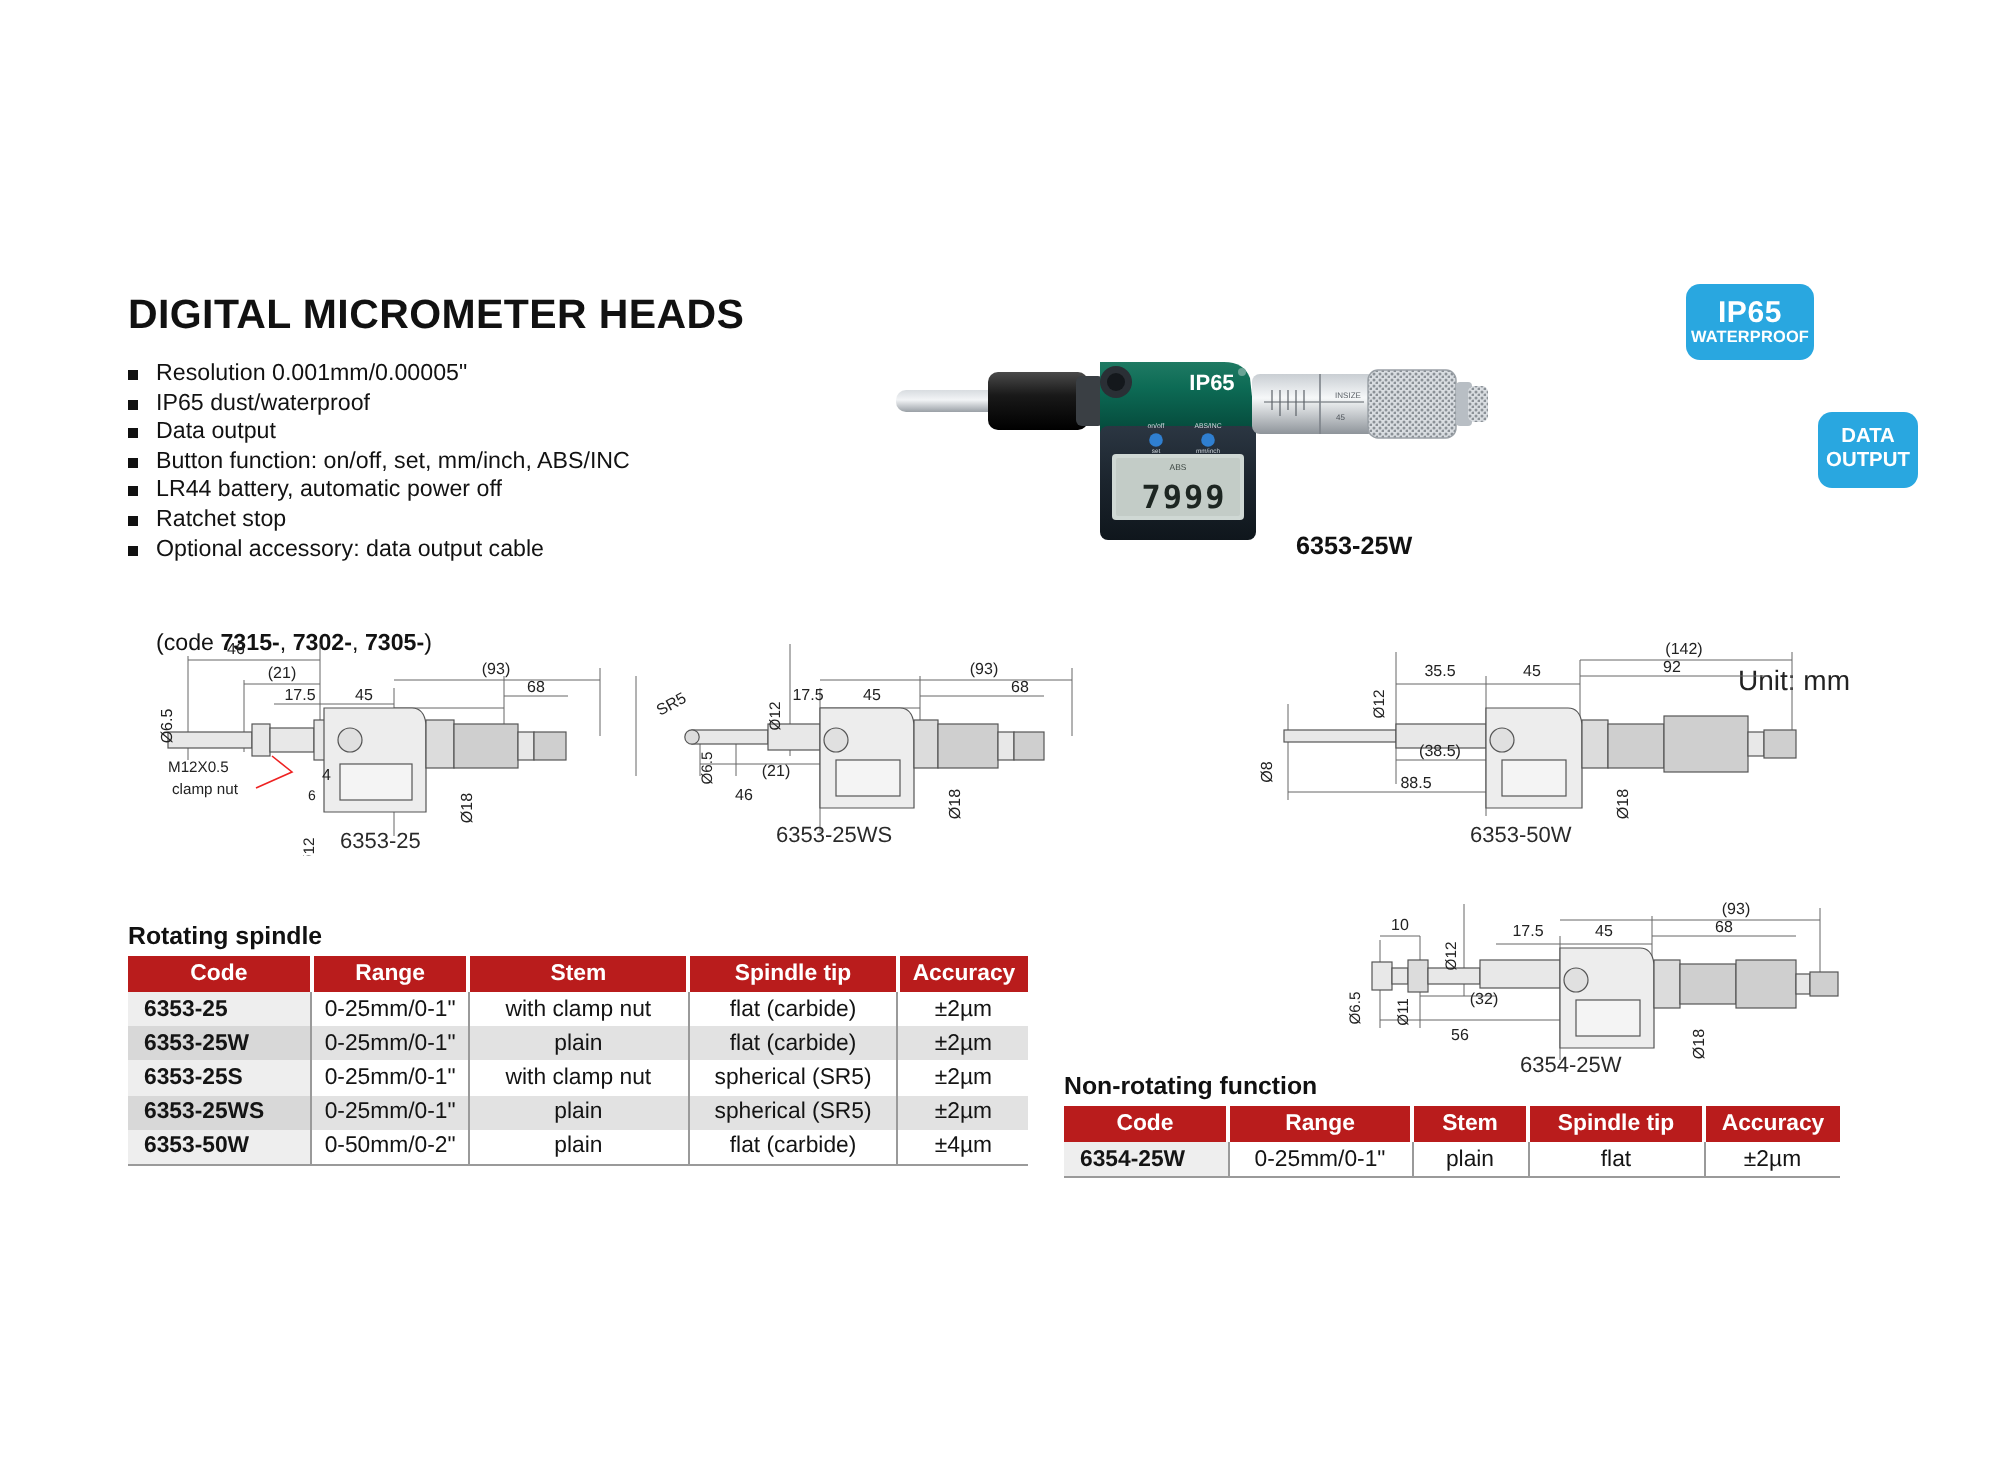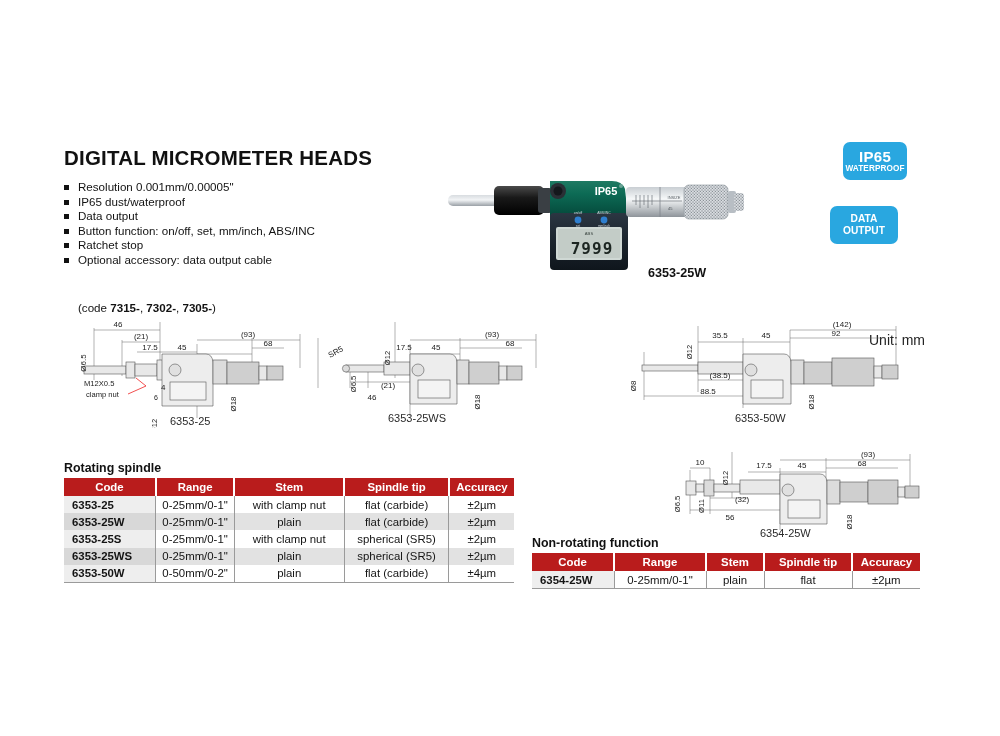--- a/index.html
+++ b/index.html
@@ -32,21 +32,21 @@
 
   
   .badge{
     position:absolute;background:#29a7e0;border-radius:7px;
     color:#fff;text-align:center;font-weight:bold;
     display:flex;flex-direction:column;justify-content:center;align-items:center;
   }
   #badge-ip65{left:843px;top:142px;width:64px;height:38px;}
   #badge-ip65 .l1{font-size:15px;line-height:15px;letter-spacing:.3px;}
   #badge-ip65 .l2{font-size:8.2px;line-height:10px;letter-spacing:.1px;}
-  #badge-data{left:830px;top:206px;width:68px;height:38px;}
+  #badge-data{left:909px;top:206px;width:50px;height:38px;}
   #badge-data .l1,#badge-data .l2{font-size:10.2px;line-height:12px;}
 
   
   #product-photo{position:absolute;left:446px;top:165px;width:300px;height:110px;}
   #product-caption{
     position:absolute;left:648px;top:266px;
     font-size:12.6px;font-weight:bold;color:#111;
   }
 
   
@@ -103,20 +103,21 @@
 
 <div class="page">
 
   <div id="page-title">DIGITAL MICROMETER HEADS</div>
 
   <ul id="feature-list">
       <li><span class="sq"></span><span>Resolution 0.001mm/0.00005"</span></li>
       <li><span class="sq"></span><span>IP65 dust/waterproof</span></li>
       <li><span class="sq"></span><span>Data output</span></li>
       <li><span class="sq"></span><span>Button function: on/off, set, mm/inch, ABS/INC</span></li>
+      <li><span class="sq"></span><span>LR44 battery, automatic power off</span></li>
       <li><span class="sq"></span><span>Ratchet stop</span></li>
       <li><span class="sq"></span><span>Optional accessory: data output cable</span><span class="sub">(code <b>7315-</b>, <b>7302-</b>, <b>7305-</b>)</span></li>
     </ul>
 
   <div class="badge" id="badge-ip65">
     <span class="l1">IP65</span>
     <span class="l2">WATERPROOF</span>
   </div>
   <div class="badge" id="badge-data">
     <span class="l1">DATA</span>

